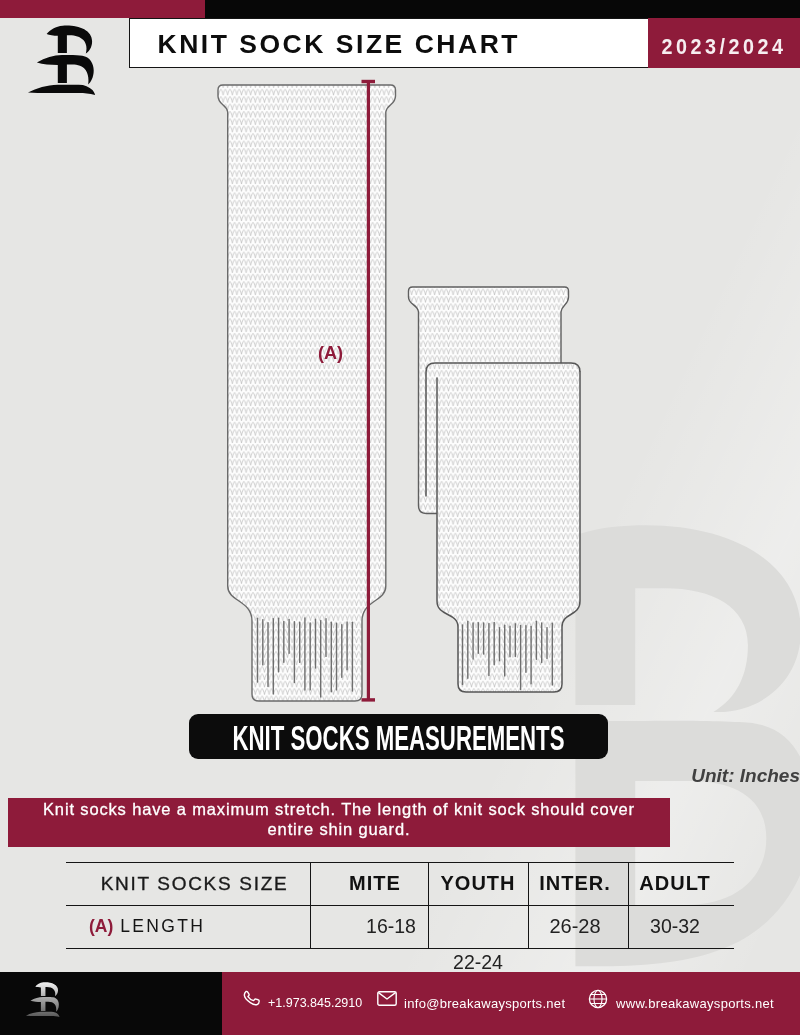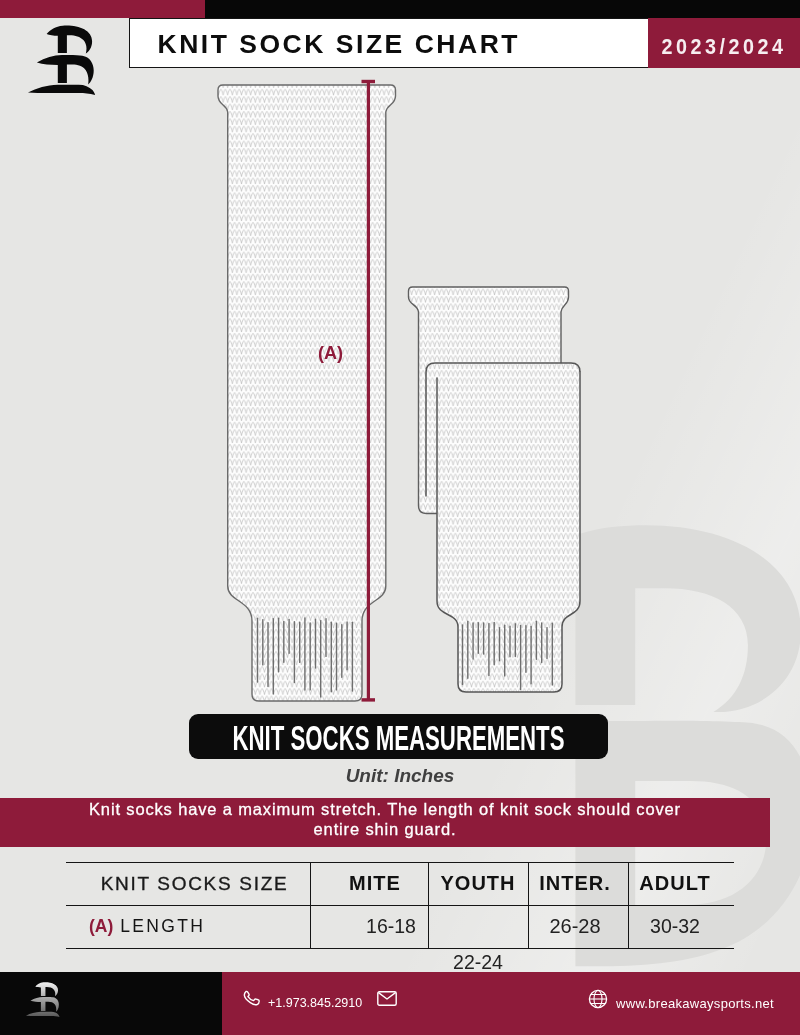--- a/index.html
+++ b/index.html
@@ -116,23 +116,23 @@
 <svg class="abs" style="left:648px;top:17.5px;" width="152" height="51">
       <text x="76" y="35.5" text-anchor="middle" font-family="Liberation Sans, sans-serif" font-size="22.5" font-weight="bold" letter-spacing="4" fill="#f6edf0" textLength="125" lengthAdjust="spacingAndGlyphs">2023/2024</text>
     </svg>
 
 <div class="abs" style="left:189px;top:714px;width:419px;height:45px;background:#0c0c0c;border-radius:9px;"></div>
 
 <svg class="abs" style="left:0;top:705px;" width="800" height="60">
       <text x="398.5" y="44.5" text-anchor="middle" font-family="Liberation Sans, sans-serif" font-size="35" font-weight="bold" fill="#ffffff" textLength="332" lengthAdjust="spacingAndGlyphs">KNIT SOCKS MEASUREMENTS</text>
     </svg>
 
-<div class="abs" style="left:0;top:765px;width:800px;text-align:center;font-style:italic;font-weight:bold;font-size:19px;color:#404040;">Unit: Inches</div>
-
-<div class="abs" style="left:0;top:798px;width:770px;height:49px;background:#8e1b3a;color:#ffffff;font-size:16.5px;letter-spacing:0.85px;text-align:center;line-height:19.5px;padding-top:2px;-webkit-text-stroke:0.3px #ffffff;box-sizing:border-box;">Knit socks have a maximum stretch. The length of knit sock should cover<br>entire shin guard.</div>
+<div class="abs" style="left:0;top:765px;width:800px;text-align:right;font-style:italic;font-weight:bold;font-size:19px;color:#404040;">Unit: Inches</div>
+
+<div class="abs" style="left:8px;top:798px;width:662px;height:49px;background:#8e1b3a;color:#ffffff;font-size:16.5px;letter-spacing:0.85px;text-align:center;line-height:19.5px;padding-top:2px;-webkit-text-stroke:0.3px #ffffff;box-sizing:border-box;">Knit socks have a maximum stretch. The length of knit sock should cover<br>entire shin guard.</div>
 
 <div class="abs" style="left:0;top:0;">
 
   <div class="abs" style="left:66px;top:862px;width:668px;height:1.3px;background:#151515;"></div>
 
   <div class="abs" style="left:66px;top:905px;width:668px;height:1.3px;background:#151515;"></div>
 
   <div class="abs" style="left:66px;top:948px;width:668px;height:1.3px;background:#151515;"></div>
 
   <div class="abs" style="left:310px;top:862px;width:1.3px;height:86px;background:#151515;"></div>
@@ -184,20 +184,21 @@
   <path d="M7.2,3.0 C8.0,2.9 8.7,3.3 9.0,4.0 L9.9,6.3 C10.2,7.0 10.0,7.8 9.4,8.3 L8.4,9.1 C9.2,10.9 11.7,13.7 13.9,14.8 L15.0,13.9 C15.5,13.4 16.3,13.3 17.0,13.6 L19.2,14.7 C19.9,15.0 20.3,15.8 20.1,16.6 C19.8,17.9 19.0,19.3 17.6,19.7 C16.0,20.2 13.2,19.6 9.8,16.4 C6.4,13.2 4.6,9.7 4.6,7.4 C4.6,5.7 5.8,3.9 7.2,3.0 Z" fill="none" stroke="#ffffff" stroke-width="1.6" stroke-linejoin="round" transform="rotate(-10 12 12)"></path>
 </svg>
 
 <div class="abs" style="left:268px;top:972px;height:75px;line-height:63px;color:#ffffff;font-size:12.5px;letter-spacing:0px;">+1.973.845.2910</div>
 
 <svg class="abs" style="left:377px;top:991px;" width="20" height="15" viewBox="0 0 20 15">
   <rect x="0.8" y="0.8" width="18.4" height="13.4" rx="1.5" fill="none" stroke="#ffffff" stroke-width="1.4"></rect>
   <path d="M1.5,1.6 L10,8 L18.5,1.6" fill="none" stroke="#ffffff" stroke-width="1.4" stroke-linejoin="round"></path>
 </svg>
 
+<div class="abs" style="left:404px;top:972px;height:63px;line-height:63px;color:#ffffff;font-size:13px;letter-spacing:0.3px;">info@breakawaysports.net</div>
 
 <svg class="abs" style="left:588px;top:989px;" width="20" height="20" viewBox="0 0 20 20">
   <circle cx="10" cy="10" r="8.6" fill="none" stroke="#ffffff" stroke-width="1.3"></circle>
   <ellipse cx="10" cy="10" rx="4" ry="8.6" fill="none" stroke="#ffffff" stroke-width="1.1"></ellipse>
   <line x1="1.4" y1="10" x2="18.6" y2="10" stroke="#ffffff" stroke-width="1.1"></line>
   <path d="M2.5,5.5 H17.5 M2.5,14.5 H17.5" stroke="#ffffff" stroke-width="1.1" fill="none"></path>
 </svg>
 
 <div class="abs" style="left:616px;top:972px;height:63px;line-height:63px;color:#ffffff;font-size:13px;letter-spacing:0.3px;">www.breakawaysports.net</div>
 

